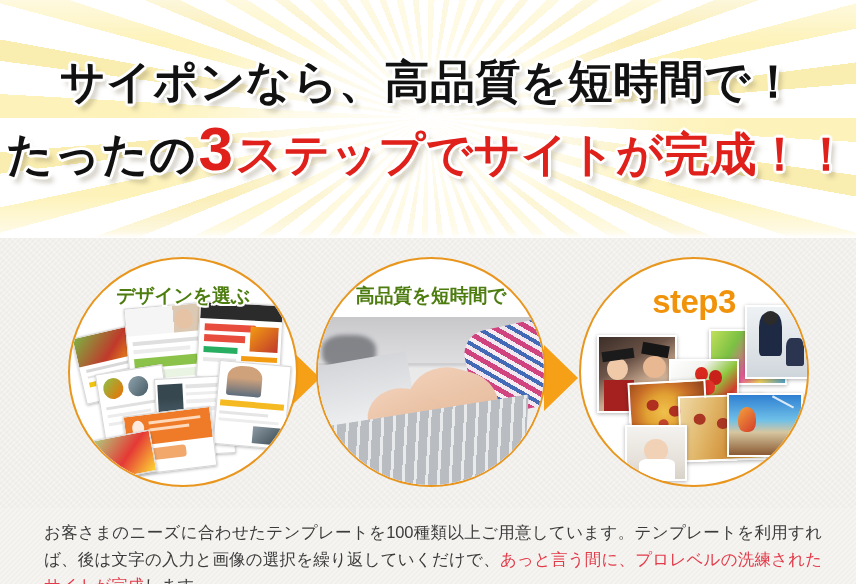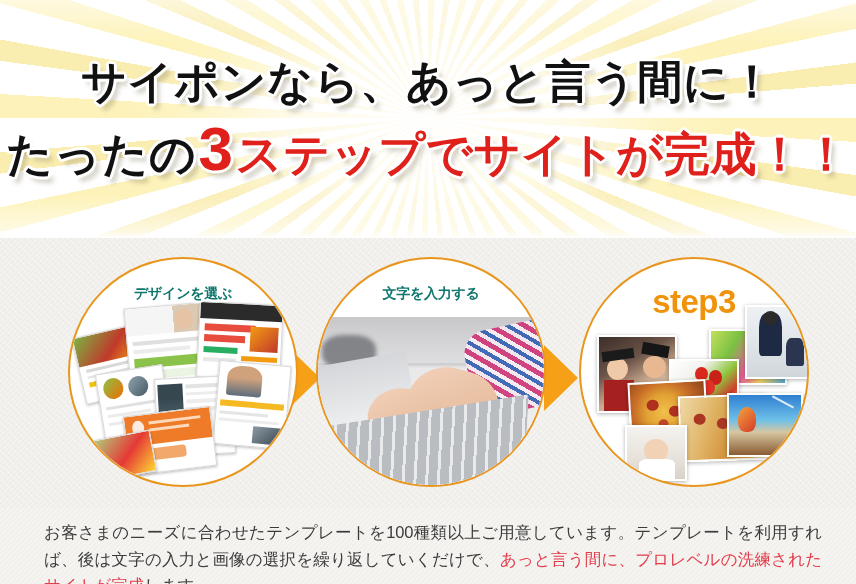--- a/index.html
+++ b/index.html
@@ -183,23 +183,23 @@
     display: block;
     font-size: 33px;
     font-weight: 700;
     color: #F0920A;
     line-height: 1.0;
     letter-spacing: -0.5px;
     text-shadow: 1px 1px 0 #fff, -1px 0 0 #fff, 0 -1px 0 #fff, 1px 0 0 #fff, 0 1px 0 #fff;
   }
   .step-sub {
     display: block;
-    font-size: 14px;
+    font-size: 19px;
     font-weight: 700;
-    color: #0f766e;
+    color: #4d7c0f;
     line-height: 1.1;
     margin-top: 1px;
     letter-spacing: -0.3px;
     text-shadow:
       1.5px 0 0 #fff, -1.5px 0 0 #fff, 0 1.5px 0 #fff, 0 -1.5px 0 #fff,
       1.5px 1.5px 0 #fff, -1.5px 1.5px 0 #fff, 1.5px -1.5px 0 #fff, -1.5px -1.5px 0 #fff;
   }
 
   
   .photo {
@@ -306,21 +306,21 @@
 <body>
 
 <div id="page">
 
   <div id="hero">
     <div class="rays"></div>
     <div class="rays-fade"></div>
     <div class="rays-edge"></div>
 
     <div id="hero-text">
-      <div class="hero-line hero-line-1">サイポンなら、あっと言う間に！</div>
+      <div class="hero-line hero-line-1">サイポンなら、高品質を短時間で！</div>
       <div class="hero-line hero-line-2"><span>たったの</span><span class="hero-num">3</span><span class="hero-red">ステップでサイトが完成！！</span></div>
     </div>
   </div>
 
   <div id="steps-area"></div>
 
   <div class="arrow" id="arrow-1"></div>
   <div class="arrow" id="arrow-2"></div>
 
   <div class="circle" id="circle-1">
@@ -405,21 +405,21 @@
         </div>
         <div class="hand-b">
           <div class="finger" style="left:4px;  top:32px; width:12px; height:22px; transform:rotate(8deg);"></div>
           <div class="finger" style="left:19px; top:35px; width:12px; height:23px; transform:rotate(4deg);"></div>
           <div class="finger" style="left:34px; top:34px; width:12px; height:22px; transform:rotate(-2deg);"></div>
         </div>
         <div class="kb"></div>
       </div>
     </div>
     <div class="circle-label">
-      <span class="step-sub">文字を入力する</span>
+      <span class="step-sub">高品質を短時間で</span>
     </div>
   </div>
 
   <div class="circle" id="circle-3">
     <div class="circle-inner">
       <div class="col-ph" style="left:16px; top:76px; width:76px; height:74px;
             background:linear-gradient(150deg,#3c2e28 0%,#6b5347 35%,#c9a98f 60%,#e0d4c6 100%);">
         <div style="position:absolute;left:10%;top:28%;width:28%;height:30%;background:#f0c9a8;border-radius:50%;"></div>
         <div style="position:absolute;left:4%;top:18%;width:42%;height:14%;background:#1b1b1b;transform:rotate(-8deg);"></div>
         <div style="position:absolute;left:6%;top:58%;width:40%;height:42%;background:#a5211f;"></div>

